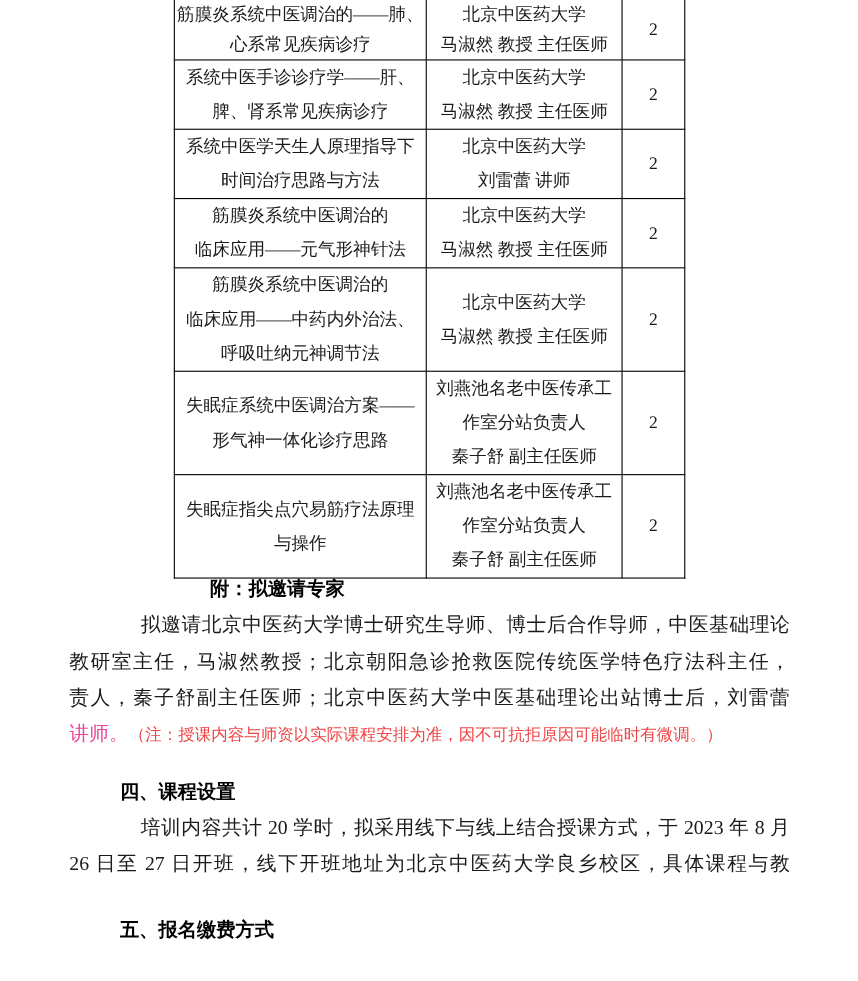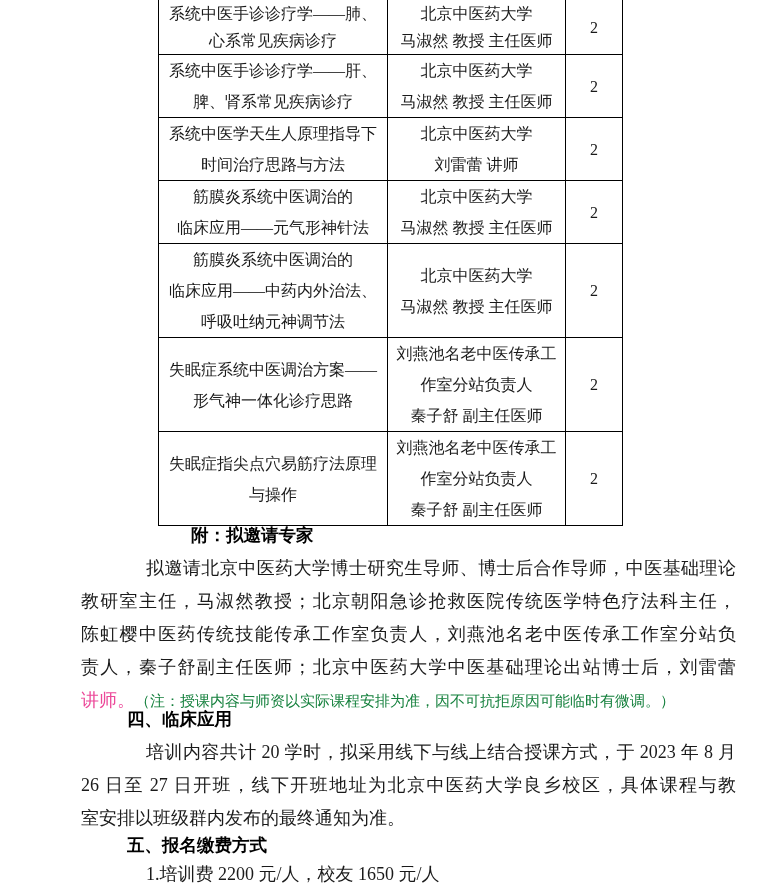--- a/index.html
+++ b/index.html
@@ -26,48 +26,48 @@
   }
   table.course-table tr.row-cut td { border-top:none; line-height:27px; }
   td.col-course { width:228px; }
   td.col-instructor { width:177px; }
   td.col-hours { width:56px; font-size:17px; }
   tr.h2a { height:53px; }
   tr.h2  { height:63px; }
   tr.h3  { height:92px; }
 
   
-  .tblock { position:absolute; left:81px; width:655px; }
+  .tblock { position:absolute; left:63px; width:655px; }
   .line {
     font-size:18px; line-height:33px;
     text-align:justify;
   }
   .just { text-align-last:justify; }
   .plain { text-align:left; }
   .firstline-indent { text-indent:65px; }
   .heading {
     font-weight:bold; font-size:17.5px; line-height:33px;
     color:#000;
     padding-left:46px;
   }
   .attach-heading { left:145px; width:573px; }
   .note {
-    font-size:15px; color:#15803d;
+    font-size:15px; color:#ef4444;
   }
   .lead { font-size:18px; color:#ec4899; }
 </style>
 </head>
 <body>
 
 <div class="page">
 
   <table class="course-table">
     <tbody>
         <tr class="row-cut h2a">
-      <td class="col-course">系统中医手诊诊疗学——肺、
+      <td class="col-course">筋膜炎系统中医调治的——肺、
 心系常见疾病诊疗</td>
       <td class="col-instructor">北京中医药大学
 马淑然 教授 主任医师</td>
       <td class="col-hours">2</td>
     </tr>
     <tr class="h2">
       <td class="col-course">系统中医手诊诊疗学——肝、
 脾、肾系常见疾病诊疗</td>
       <td class="col-instructor">北京中医药大学
 马淑然 教授 主任医师</td>
@@ -112,30 +112,27 @@
       <td class="col-hours">2</td>
     </tr>
   </tbody>
     </table>
 
   <div class="tblock attach-heading heading" style="top:519px;">附：拟邀请专家</div>
 
   <div class="tblock" style="top:552px;">
     <div class="line just firstline-indent">拟邀请北京中医药大学博士研究生导师、博士后合作导师，中医基础理论</div>
     <div class="line just">教研室主任，马淑然教授；北京朝阳急诊抢救医院传统医学特色疗法科主任，</div>
-    <div class="line just">陈虹樱中医药传统技能传承工作室负责人，刘燕池名老中医传承工作室分站负</div>
     <div class="line just">责人，秦子舒副主任医师；北京中医药大学中医基础理论出站博士后，刘雷蕾</div>
     <div class="line plain"><span class="lead">讲师。</span><span class="note">（注：授课内容与师资以实际课程安排为准，因不可抗拒原因可能临时有微调。）</span></div>
   </div>
 
-  <div class="tblock heading" style="top:703px;">四、临床应用</div>
+  <div class="tblock heading" style="top:703px;">四、课程设置</div>
 
   <div class="tblock" style="top:736px;font-family:Liberation Serif, serif;">
     <div class="line just firstline-indent">培训内容共计 20 学时，拟采用线下与线上结合授课方式，于 2023 年 8 月</div>
     <div class="line just">26 日至 27 日开班，线下开班地址为北京中医药大学良乡校区，具体课程与教</div>
-    <div class="line plain">室安排以班级群内发布的最终通知为准。</div>
   </div>
 
   <div class="tblock heading" style="top:829px;">五、报名缴费方式</div>
 
-  <div class="tblock line plain firstline-indent" style="top:858px;">1.培训费 2200 元/人，校友 1650 元/人</div>
 
 </div>
 
 </body></html>

